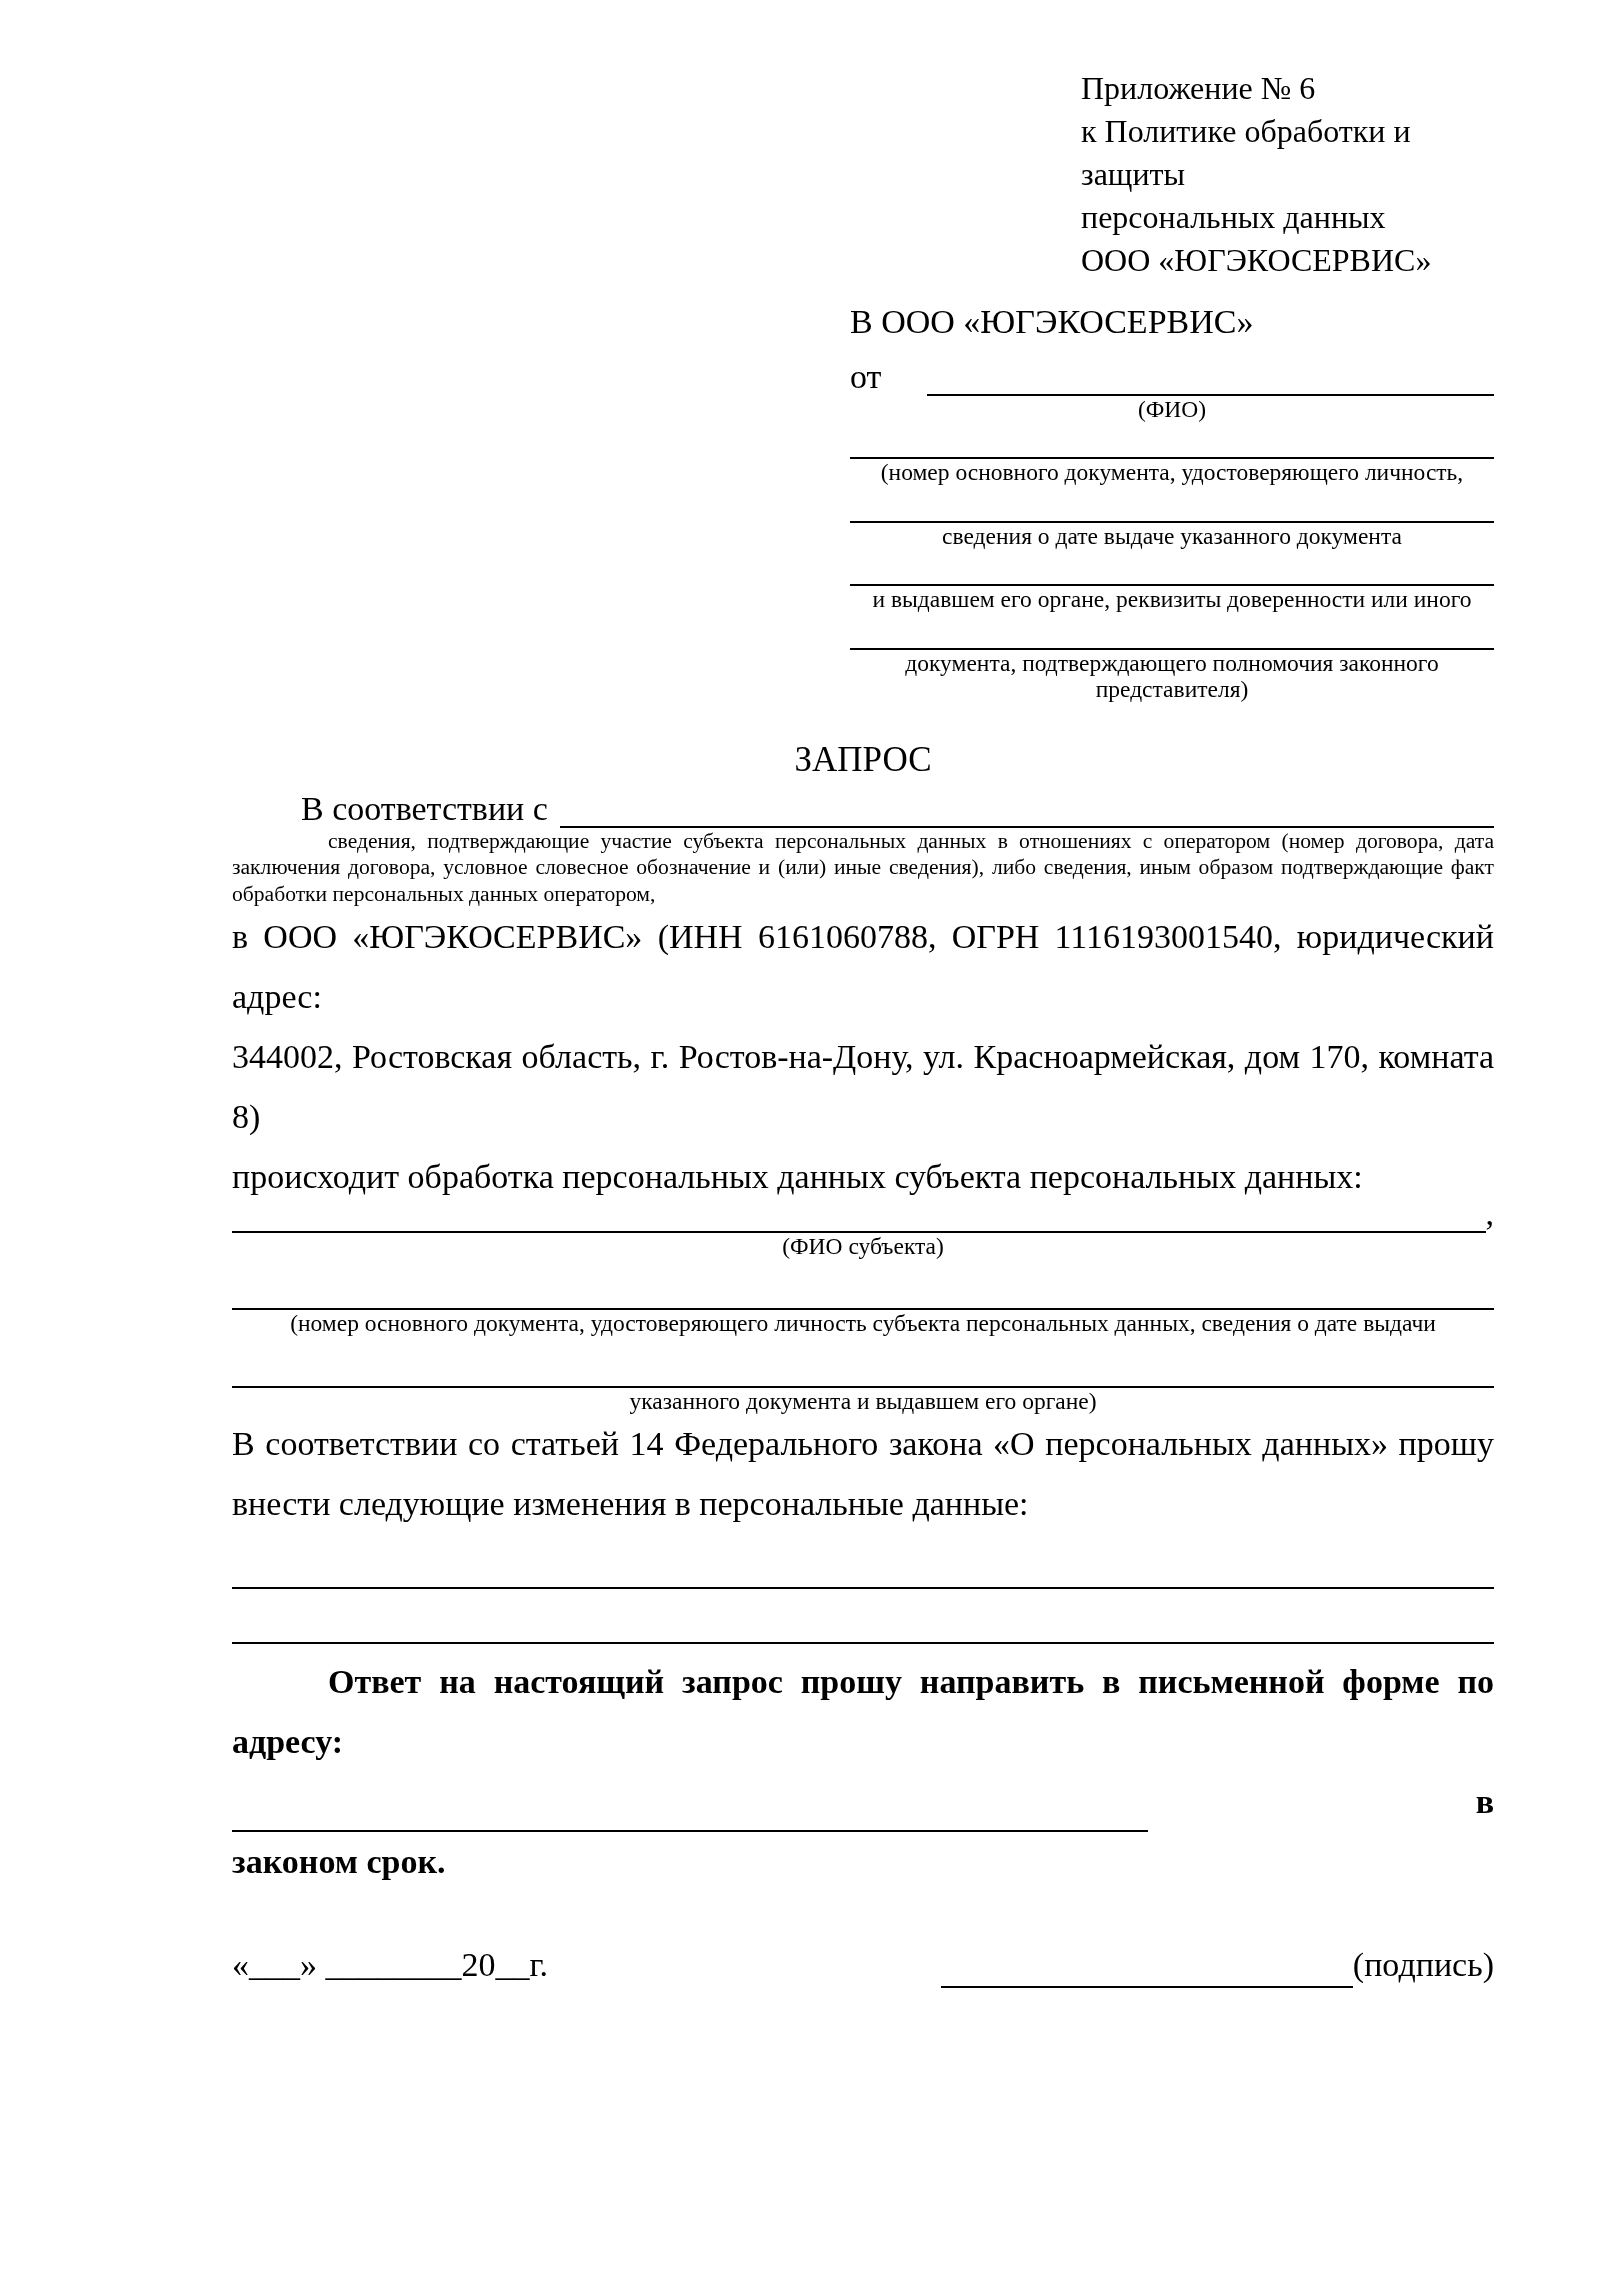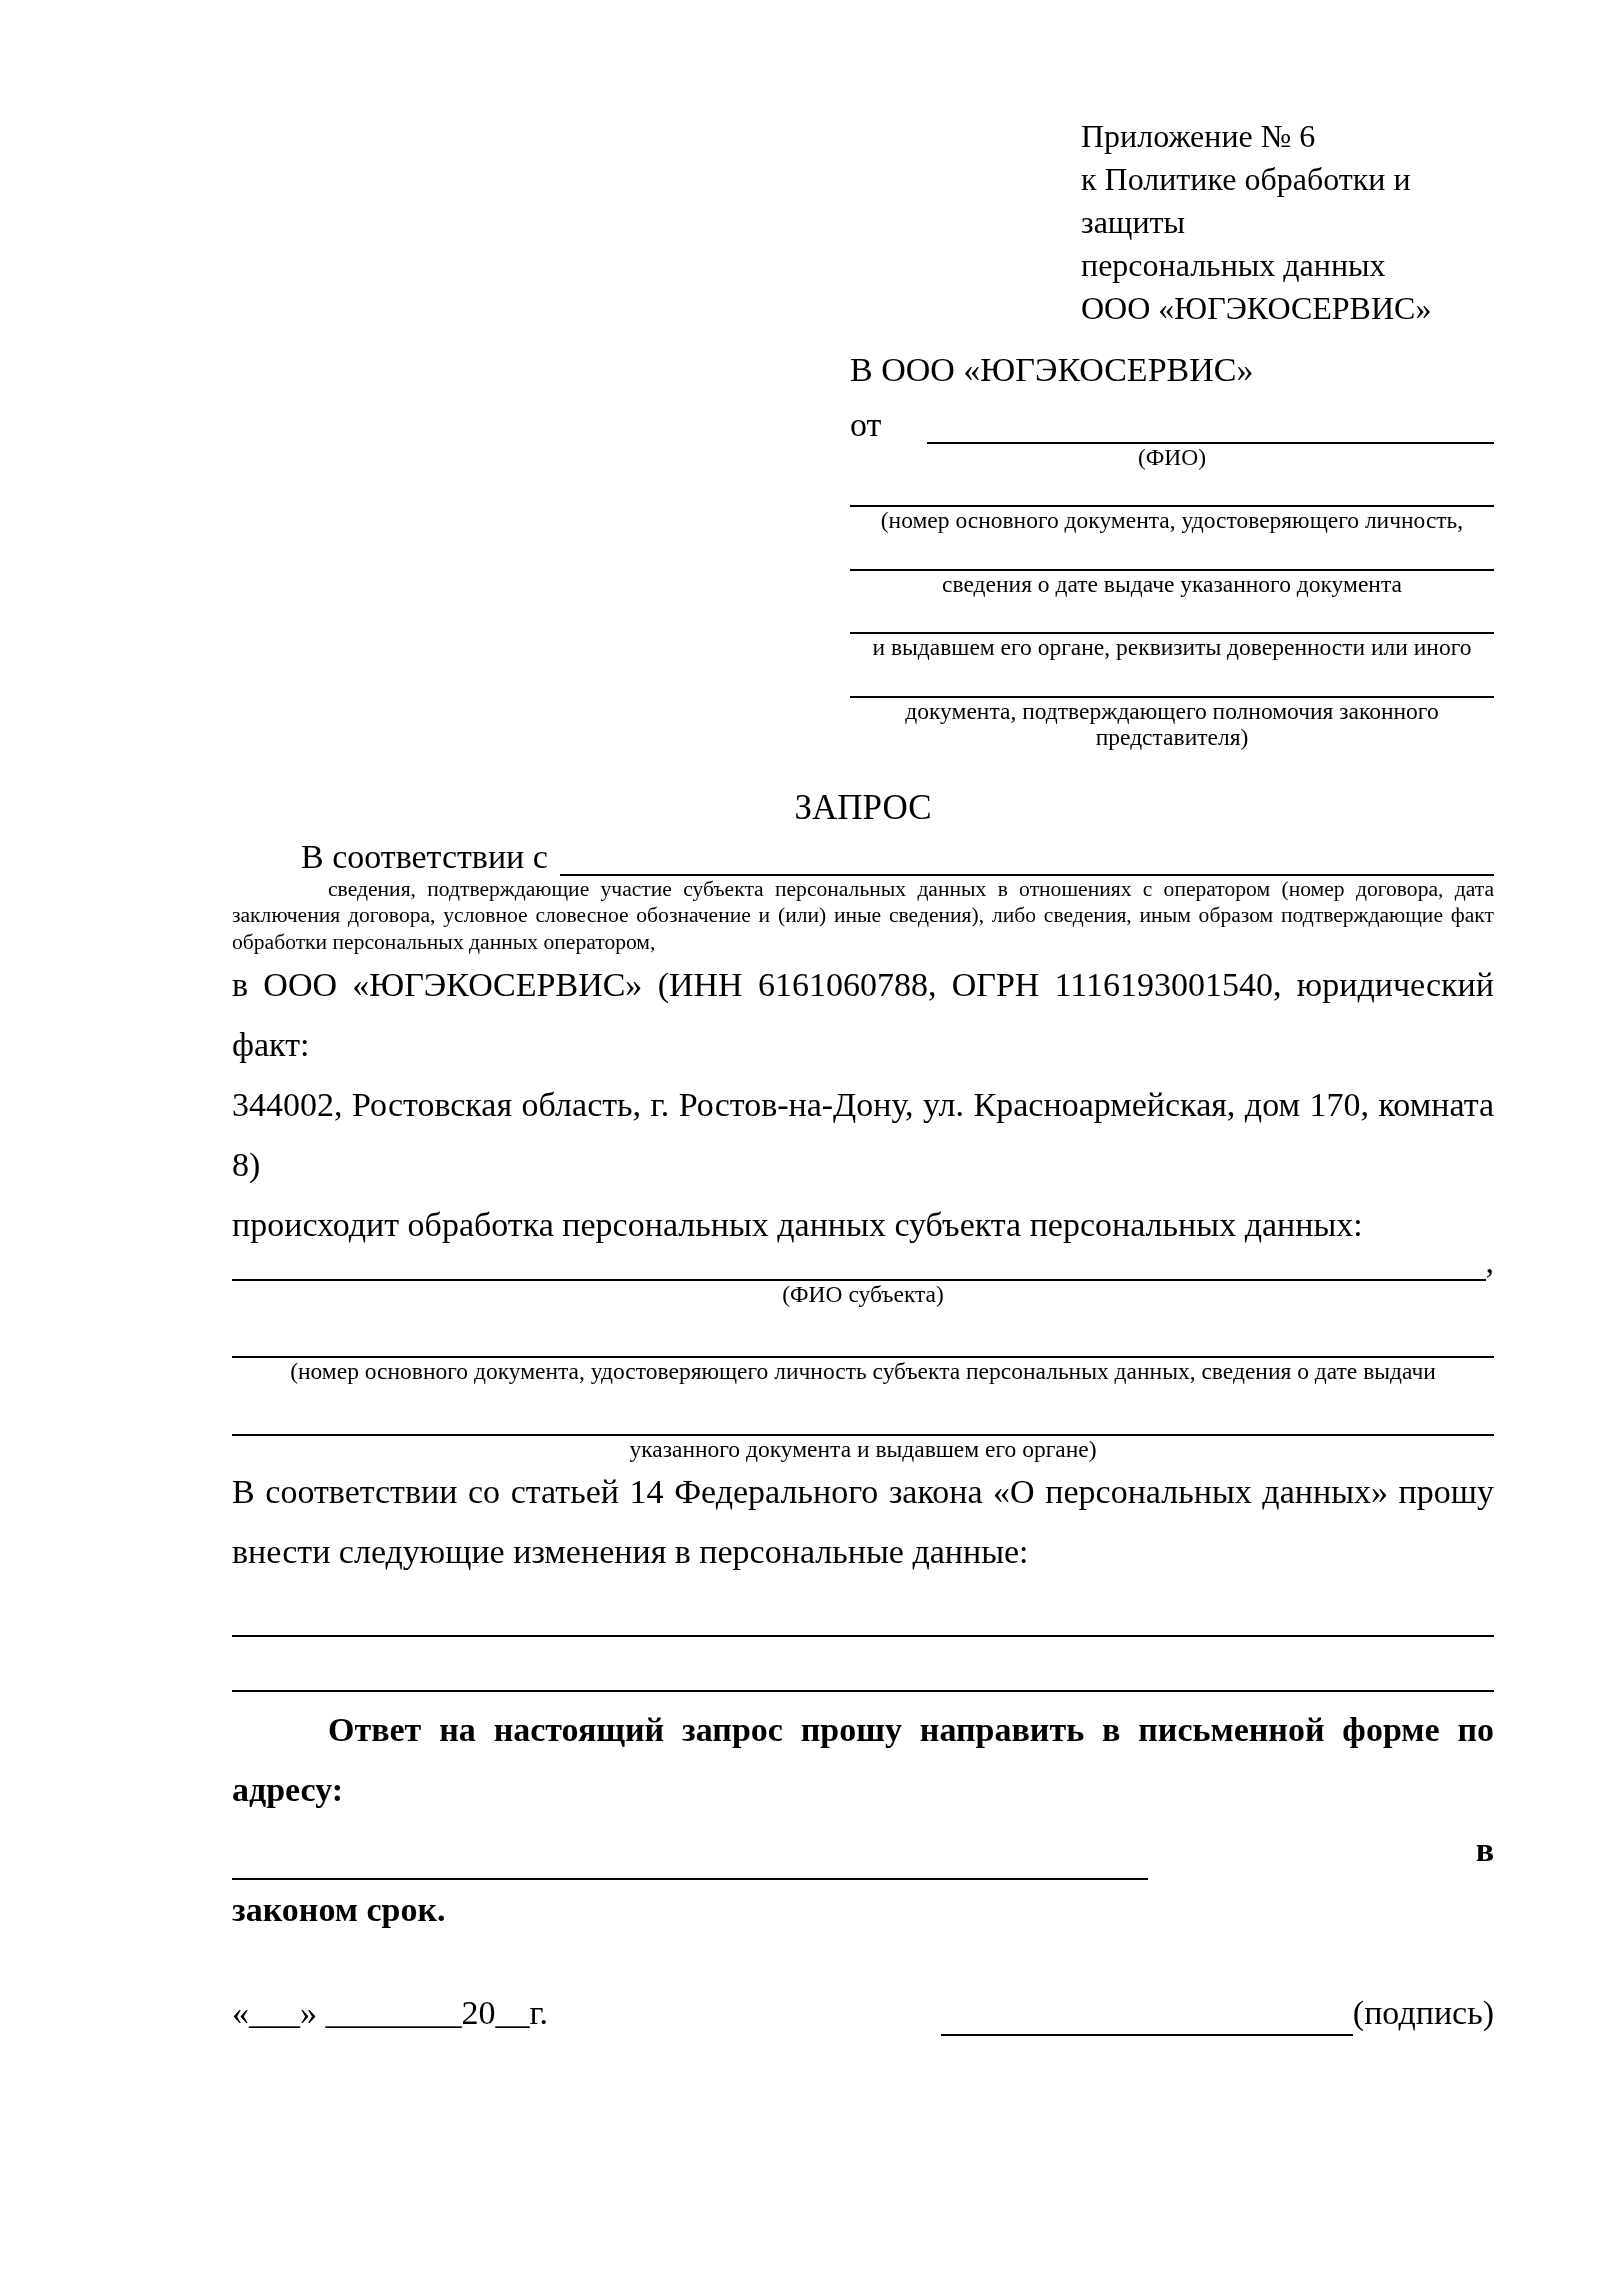--- a/index.html
+++ b/index.html
@@ -8,21 +8,21 @@
     height: 2293px;
     background: #ffffff;
     color: #000000;
     font-family: "Liberation Serif", "DejaVu Serif", serif;
     overflow: hidden;
   }
   .page {
     box-sizing: border-box;
     width: 1621px;
     height: 1681px;
-    padding: 115px 127px 0 232px; 
+    padding: 67px 127px 0 232px; 
   }
 
   
   .appendix {
     margin-left: 849px;
     font-size: 32px;
     line-height: 43px;
   }
 
   
@@ -183,21 +183,21 @@
     <span class="blank grow"></span>
   </div>
 
   <div class="fine-print">
     <div class="fp-indent just">сведения, подтверждающие участие субъекта персональных данных в отношениях с оператором (номер договора, дата</div>
     <div class="just">заключения договора, условное словесное обозначение и (или) иные сведения), либо сведения, иным образом подтверждающие факт</div>
     <div>обработки персональных данных оператором,</div>
   </div>
 
   <div class="para">
-    <div class="just">в ООО «ЮГЭКОСЕРВИС» (ИНН 6161060788, ОГРН 1116193001540, юридический факт:</div>
+    <div class="just">в ООО «ЮГЭКОСЕРВИС» (ИНН 6161060788, ОГРН 1116193001540, юридический адрес:</div>
     <div class="just">344002, Ростовская область, г. Ростов-на-Дону, ул. Красноармейская, дом 170, комната 8)</div>
     <div>происходит обработка персональных данных субъекта персональных данных:</div>
   </div>
 
   <div class="subject-row">
     <span class="blank grow"></span>
     <span>,</span>
   </div>
   <div class="caption">(ФИО субъекта)</div>
 

